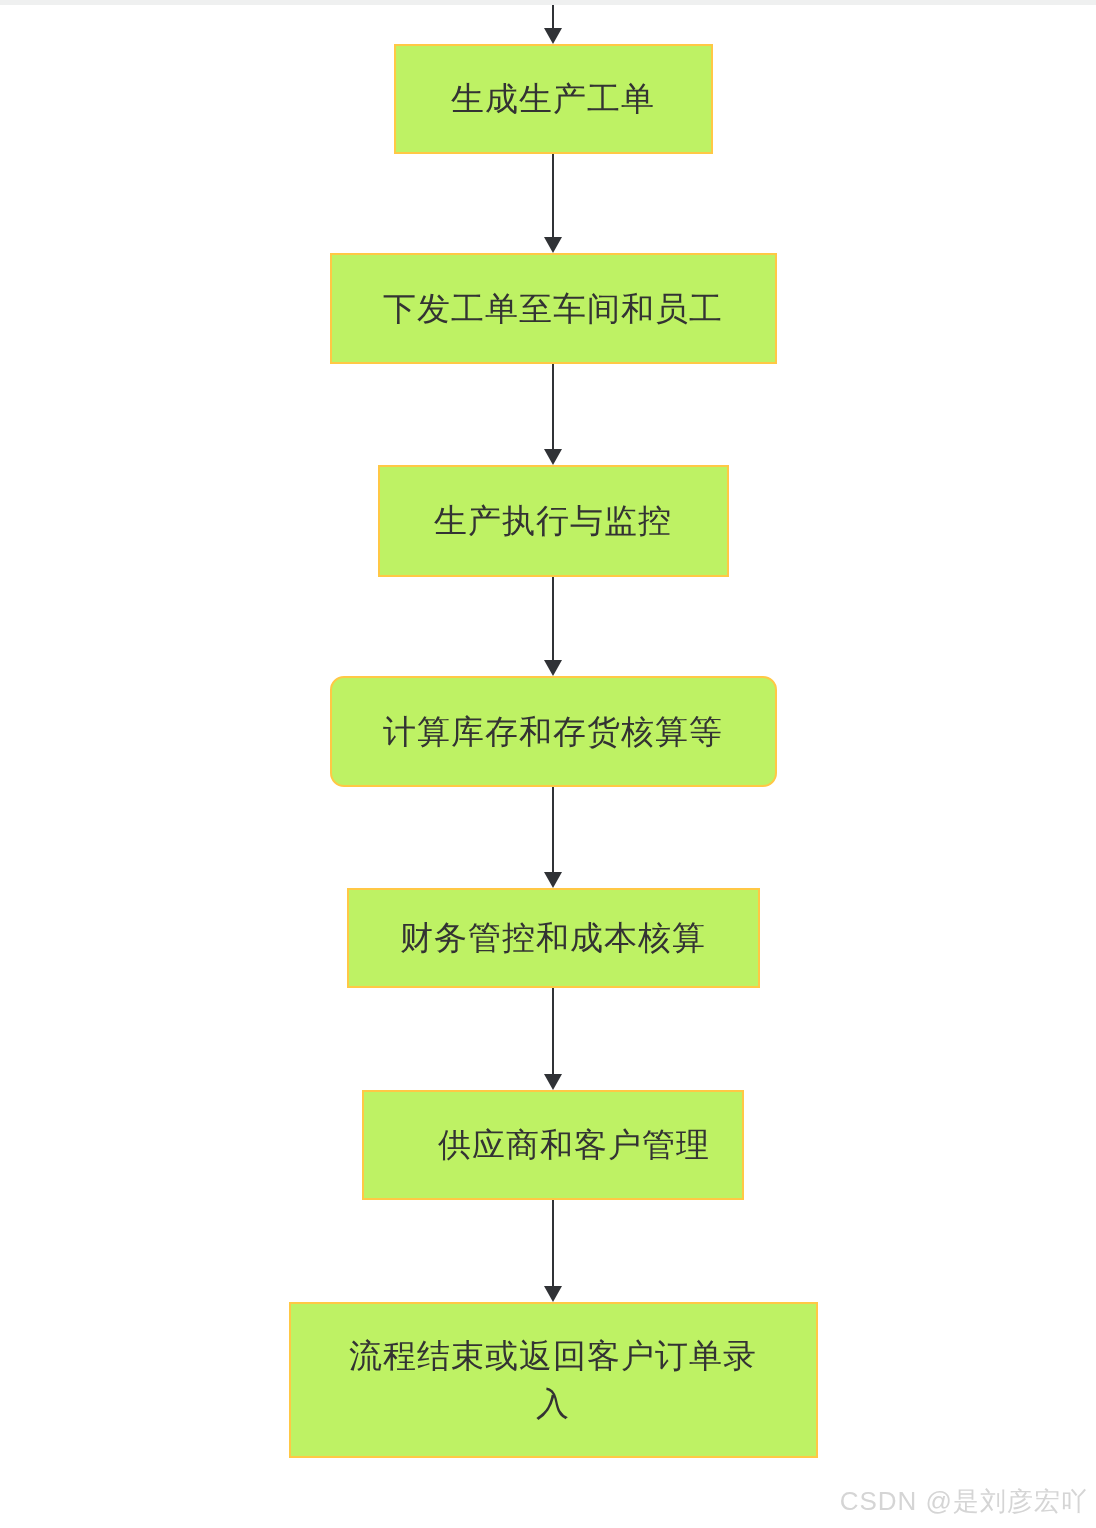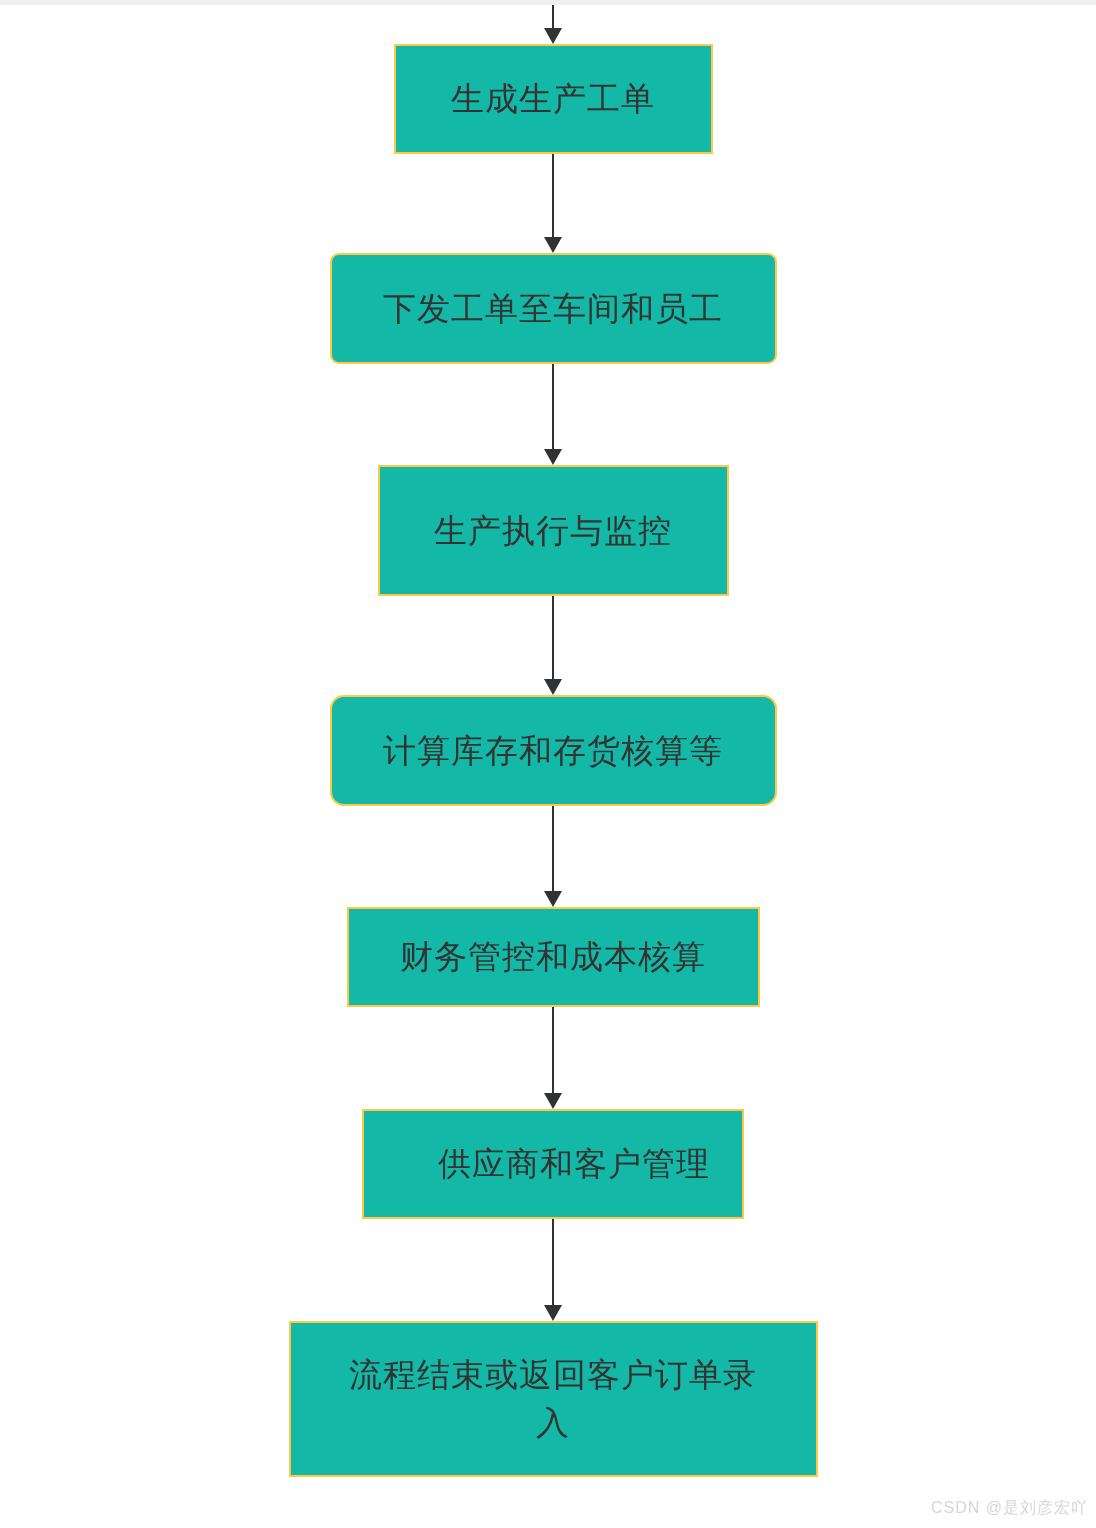--- a/index.html
+++ b/index.html
@@ -52,45 +52,45 @@
   .e0 { height: 39px; }
   .e1 { height: 99px; }
   .e2 { height: 101px; }
   .e3 { height: 99px; }
   .e4 { height: 101px; }
   .e5 { height: 102px; }
   .e6 { height: 102px; }
 
   .node {
     box-sizing: border-box;
-    background: #14b8a6;
+    background: #bef264;
     border: 2px solid #ffc845;
     color: #333333;
     font-size: 33px;
     letter-spacing: 1px;
     line-height: 1.45;
     display: flex;
     align-items: center;
     justify-content: center;
     text-align: center;
     flex: 0 0 auto;
   }
   .n0 { width: 319px; height: 110px; }
-  .n1 { width: 447px; height: 111px; border-radius: 9px; }
-  .n2 { width: 351px; height: 131px; }
+  .n1 { width: 447px; height: 111px; }
+  .n2 { width: 351px; height: 112px; }
   .n3 { width: 447px; height: 111px; border-radius: 14px; }
   .n4 { width: 413px; height: 100px; }
   .n5 { width: 382px; height: 110px; padding-left: 42px; }
   .n6 { width: 529px; height: 156px; padding: 8px 46px; }
 
   .watermark {
     position: absolute;
     right: 8px;
     bottom: 9px;
-    font-size: 16px;
+    font-size: 26px;
     letter-spacing: 1px;
     color: #d5d5d5;
     text-shadow: -1px -1px 0 rgba(255,255,255,0.9);
   }
 </style>
 </head>
 <body>
 
 <div class="top-strip"></div>
 

